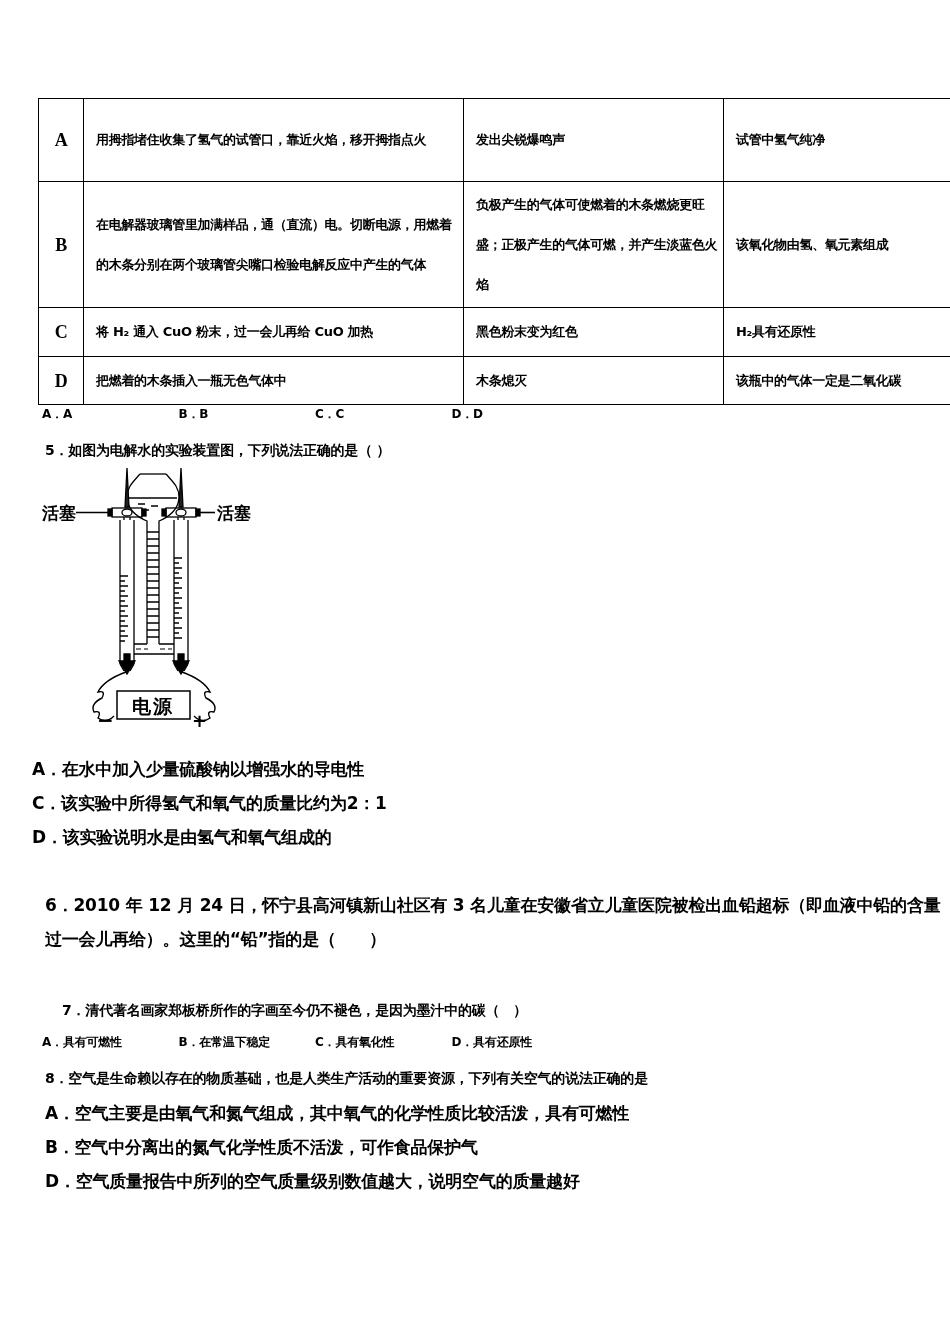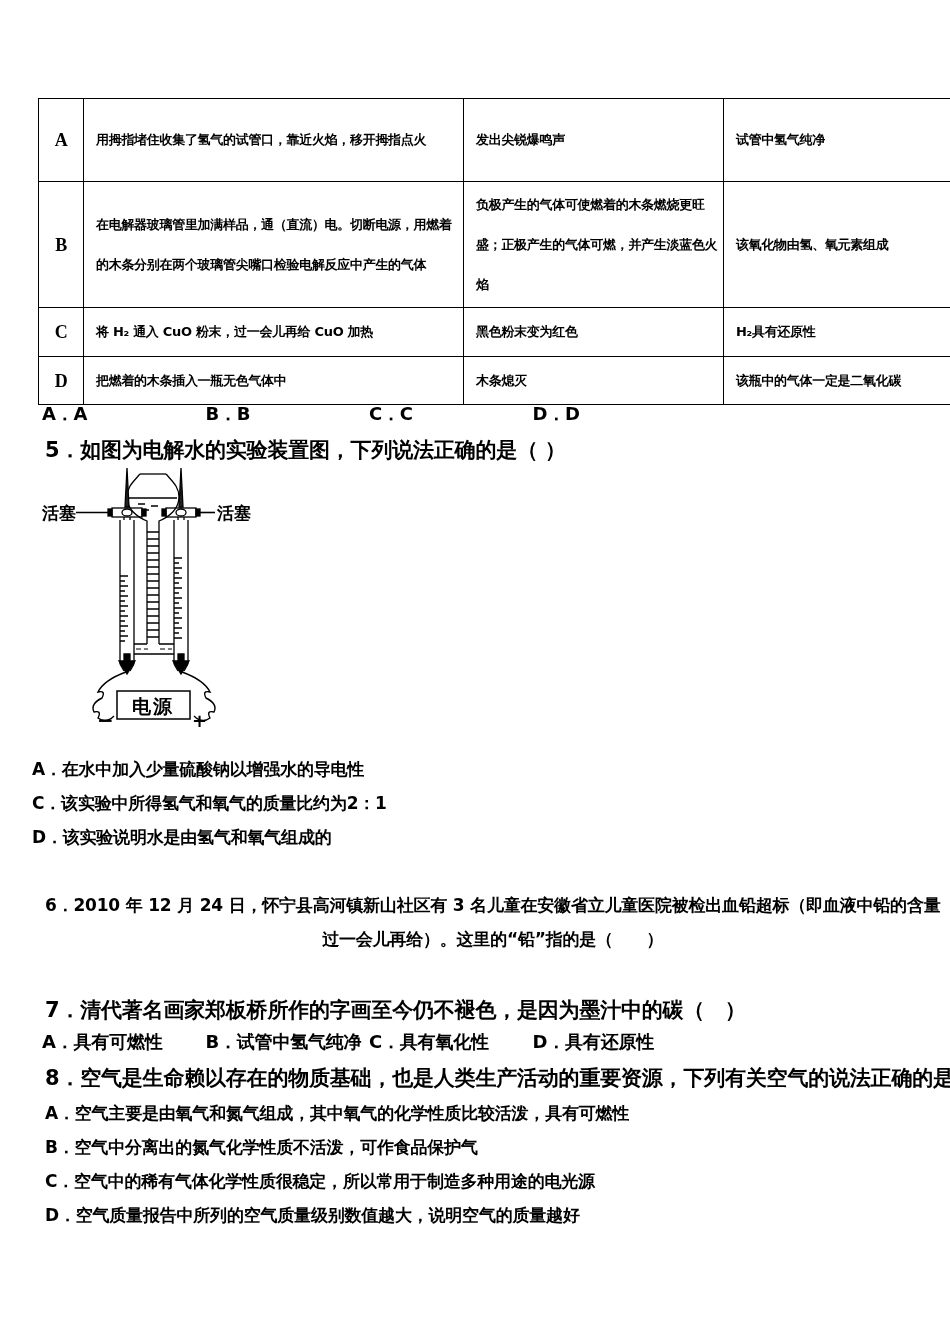--- a/index.html
+++ b/index.html
@@ -23,29 +23,29 @@
     text-align:center;padding:0;
     font-family:"Liberation Serif","DejaVu Serif",serif;font-size:18px;
   }
   .row-a td{height:82px;}
   .row-b td{height:125px;}
   .row-c td{height:48px;}
   .row-d td{height:47px;}
   
   .line{
     position:absolute;white-space:nowrap;
-    font-size:21px;line-height:24px;letter-spacing:-0.2px;
+    font-size:14px;line-height:24px;letter-spacing:-0.2px;
   }
   .optlines{
     position:absolute;white-space:nowrap;
     font-size:17px;line-height:34px;letter-spacing:-0.2px;
   }
   .optrow{
     position:absolute;display:flex;white-space:nowrap;
-    font-size:18px;line-height:24px;letter-spacing:-0.2px;gap:27px;
+    font-size:12px;line-height:24px;letter-spacing:-0.2px;
   }
   .optrow .tab{display:inline-block;width:136.5px;}
   
   .diagram{position:absolute;left:40px;top:458px;}
   .diagram text{
     font-family:"DejaVu Sans","Liberation Sans",sans-serif;
     font-weight:bold;fill:#000;
   }
 </style>
 </head>
@@ -165,34 +165,33 @@
     <text x="57" y="269" font-size="20">−</text>
     <text x="152" y="269" font-size="18">+</text>
   </svg>
 
   <div class="optlines" style="left:32px;top:752px;">
     <div>A．在水中加入少量硫酸钠以增强水的导电性</div>
     <div>C．该实验中所得氢气和氧气的质量比约为2：1</div>
     <div>D．该实验说明水是由氢气和氧气组成的</div>
   </div>
 
-  <div class="optlines" style="left:45px;top:888px;text-align:center;">
+  <div class="optlines" style="left:45px;top:888px;">
     <div>6．2010 年 12 月 24 日，怀宁县高河镇新山社区有 3 名儿童在安徽省立儿童医院被检出血铅超标（即血液中铅的含量</div>
     <div>过一会儿再给）。这里的“铅”指的是（　　）</div>
   </div>
 
-  <div class="line" style="left:45px;top:998px;">7．清代著名画家郑板桥所作的字画至今仍不褪色，是因为墨汁中的碳（　）</div>
+  <div class="line" style="left:62px;top:998px;">7．清代著名画家郑板桥所作的字画至今仍不褪色，是因为墨汁中的碳（　）</div>
   <div class="optrow" style="left:42px;top:1030px;">
     <span class="tab">A．具有可燃性</span>
-    <span class="tab">B．试管中氢气纯净</span>
+    <span class="tab">B．在常温下稳定</span>
     <span class="tab">C．具有氧化性</span>
     <span>D．具有还原性</span>
   </div>
 
   <div class="line" style="left:45px;top:1066px;">8．空气是生命赖以存在的物质基础，也是人类生产活动的重要资源，下列有关空气的说法正确的是</div>
   <div class="optlines" style="left:45px;top:1096px;">
     <div>A．空气主要是由氧气和氮气组成，其中氧气的化学性质比较活泼，具有可燃性</div>
     <div>B．空气中分离出的氮气化学性质不活泼，可作食品保护气</div>
-    <div>C．空气中的稀有气体化学性质很稳定，所以常用于制造多种用途的电光源</div>
     <div>D．空气质量报告中所列的空气质量级别数值越大，说明空气的质量越好</div>
   </div>
 
 </div>
 
 </body></html>

